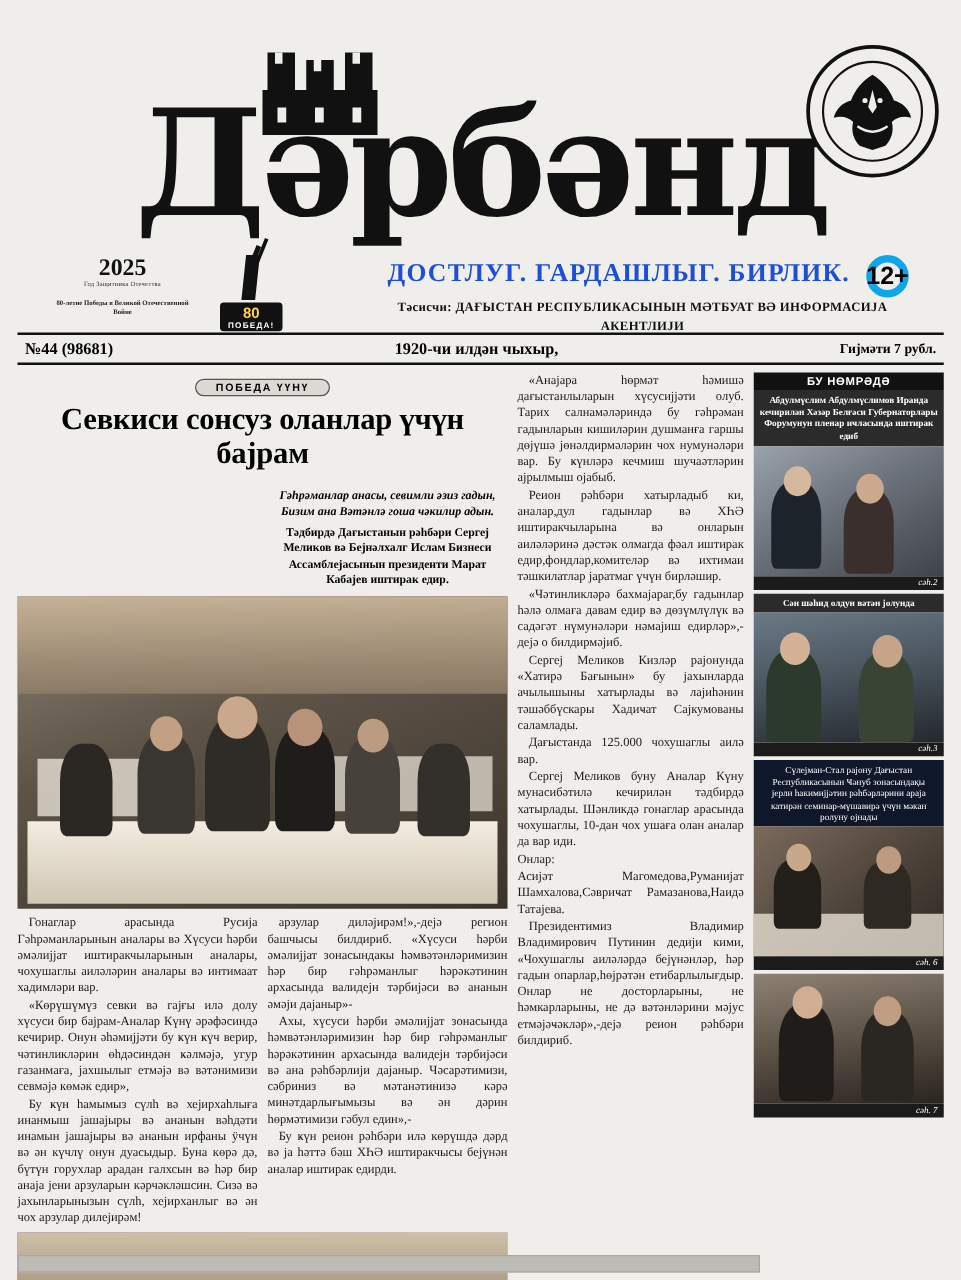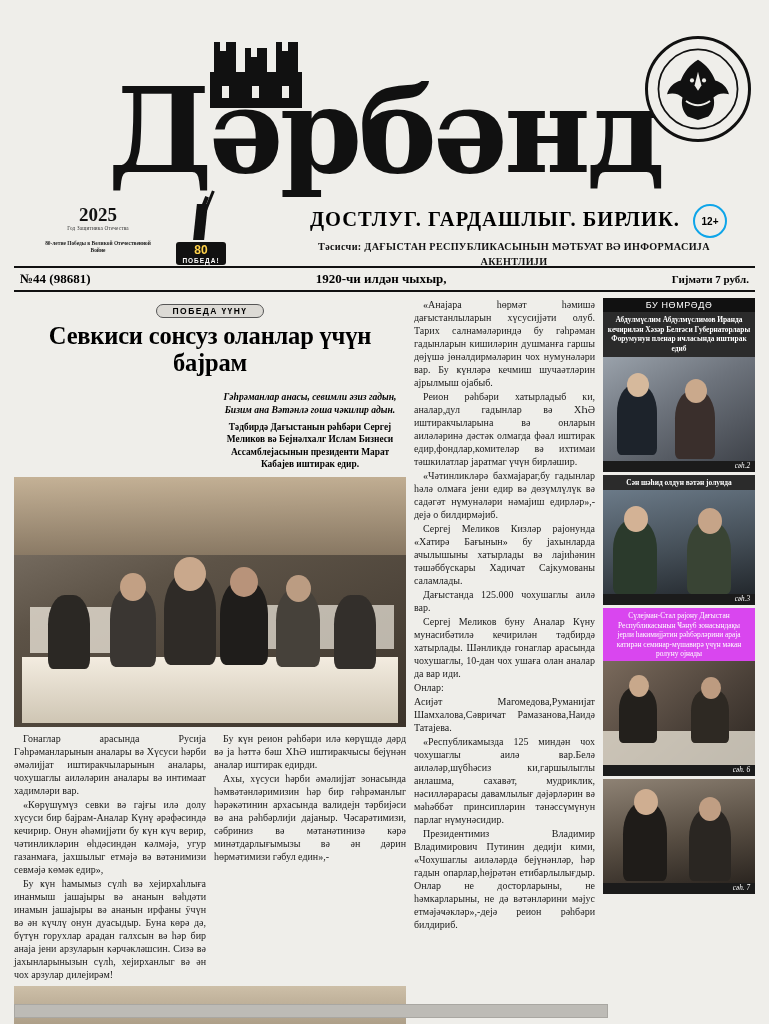--- a/index.html
+++ b/index.html
@@ -105,43 +105,43 @@
   .victory .badge small { display:block; font-size:6.5px; color:#fff; letter-spacing:1px;}
 
   .slogan {
     position: absolute;
     left: 296px;
     top: 200px;
     font-family: "Liberation Serif", serif;
     font-weight: bold;
     font-size: 20.5px;
     letter-spacing: 1px;
-    color: #000000;
+    color: #1d4ed8;
   }
   .founder {
     position: absolute;
     left: 300px;
     top: 232px;
     width: 400px;
     text-align: center;
     font-size: 10.2px;
     font-weight: bold;
     letter-spacing: .3px;
     line-height: 1.45;
     color: #111;
   }
   .age-mark {
     position: absolute;
     right: 28px;
     top: 196px;
     width: 34px; height: 34px;
-    border: 2px solid #0ea5e9;
+    border: 6px solid #0ea5e9;
     border-radius: 50%;
     display:flex; align-items:center; justify-content:center;
-    font-size: 10px; font-weight: bold;
+    font-size: 20px; font-weight: bold;
     font-family:"Liberation Sans",sans-serif;
   }
 
   
   .issue-bar {
     margin-top: 58px;
     border-top: 2px solid #111;
     border-bottom: 2px solid #111;
     padding: 3px 6px;
     display: flex;
@@ -220,36 +220,36 @@
 
   
   .photo { position: relative; overflow:hidden; background:#6b6a66; }
   .photo1 { width: 392px; height: 250px; margin-bottom: 5px; }
   .photo2 { width: 392px; height: 190px; margin-top: 4px; }
 
   
   .rb-head {
     background: #111; color:#fff;
     text-align:center;
-    font-size: 9px; font-weight:normal;
+    font-size: 9px; font-weight:bold;
     letter-spacing:.6px;
     padding: 2px 0;
     font-family:"Liberation Sans",sans-serif;
   }
   .rb-text {
     background:#2b2b2b; color:#fff;
     font-size: 7.4px;
     line-height:1.3;
     padding: 3px 4px;
     text-align:center;
     font-weight:bold;
   }
   .rb-photo { width: 152px; height: 104px; position:relative; overflow:hidden; background:#555;}
   .rb-cap {
-    background:#d946ef; color:#fff;
+    background:#0f172a; color:#fff;
     font-size: 7.4px; line-height:1.28;
     padding: 3px 12px;
     text-align:center;
   }
   .rb-page {
     background:#1b1b1b; color:#fff;
     font-size: 7.2px; text-align:right;
     padding: 1px 5px 2px;
     font-style: italic;
   }
@@ -377,49 +377,49 @@
         <div style="position:absolute;left:0;top:0;width:392px;height:78px;background:linear-gradient(180deg,#cbb79a,#8d7c66);opacity:.9;"></div>
       </div>
 
       <div class="two-col" style="margin-top:5px;">
         <div class="col">
           <p class="body">Гонаглар арасында Русија Гәһрәманларынын аналары вә Хүсуси һәрби әмәлијјат иштиракчыларынын аналары, чохушаглы аиләләрин аналары вә интимаат хадимләри вар.</p>
           <p class="body">«Көрүшүмүз севки вә гајғы илә долу хүсуси бир бајрам-Аналар Күнү әрәфәсиндә кечирир. Онун әһәмијјәти бу ҝүн ҝүч верир, чәтинликләрин өһдәсиндән ҝәлмәјә, угур газанмаға, јахшылыг етмәјә вә вәтәнимизи севмәјә көмәк едир»,</p>
           <p class="body">Бу ҝүн һамымыз сүлһ вә хејирхаһлыға инанмыш јашајыры вә ананын вәһдәти инамын јашајыры вә ананын ирфаны ӱчүн вә ән күчлү онун дуасыдыр. Буна көрә дә, бүтүн горухлар арадан галхсын вә һәр бир анаја јени арзуларын кәрчәкләшсин. Сизә вә јахынларынызын сүлһ, хејирханлыг вә ән чох арзулар дилејирәм!</p>
         </div>
         <div class="col">
+          <p class="body">арзулар дилəјирәм!»,-дејә регион башчысы билдириб. «Хүсуси һәрби әмәлијјат зонасындакы һәмвәтәнләримизин һәр бир гәһрәманлыг һәрәкәтинин архасында валидејн тәрбијәси вә ананын әмәји дајаныр»-</p>
+          <p class="body">Ахы, хүсуси һәрби әмәлијјат зонасында һәмвәтәнләримизин һәр бир гәһрәманлыг һәрәкәтинин архасында валидејн тәрбијәси вә ана рәһбәрлији дајаныр. Чәсарәтимизи, сәбриниз вә мәтанәтинизә кәрә минәтдарлығымызы вә ән дәрин һөрмәтимизи гәбул един»,-</p>
           <p class="body">Бу ҝүн реион рәһбәри илә көрүшдә дәрд вә ја һәттә бәш ХҺӘ иштиракчысы бејүнән аналар иштирак едирди.</p>
-          <p class="body">Ахы, хүсуси һәрби әмәлијјат зонасында һәмвәтәнләримизин һәр бир гәһрәманлыг һәрәкәтинин архасында валидејн тәрбијәси вә ана рәһбәрлији дајаныр. Чәсарәтимизи, сәбриниз вә мәтанәтинизә кәрә минәтдарлығымызы вә ән дәрин һөрмәтимизи гәбул един»,-</p>
         </div>
       </div>
 
       <div class="photo photo2 ph-d">
         <div style="position:absolute;left:0;top:0;width:392px;height:62px;background:linear-gradient(180deg,#cdbfa8,#9a8b74);"></div>
 
         <div class="fig" style="left:40px;top:58px;width:54px;height:86px;background:#20262e;border-radius:42% 42% 12% 12%;"></div>
         <div class="fig" style="left:52px;top:44px;width:30px;height:32px;background:#c8a98e;border-radius:50%;"></div>
         <div class="fig" style="left:120px;top:54px;width:56px;height:90px;background:#7d8a97;border-radius:42% 42% 12% 12%;"></div>
         <div class="fig" style="left:132px;top:40px;width:30px;height:32px;background:#d2b294;border-radius:50%;"></div>
         <div class="fig" style="left:200px;top:56px;width:56px;height:88px;background:#e9e6df;border-radius:42% 42% 12% 12%;"></div>
         <div class="fig" style="left:212px;top:42px;width:30px;height:32px;background:#d6b698;border-radius:50%;"></div>
         <div class="fig" style="left:282px;top:56px;width:56px;height:88px;background:#2a2520;border-radius:42% 42% 12% 12%;"></div>
         <div class="fig" style="left:294px;top:42px;width:30px;height:32px;background:#c9a98c;border-radius:50%;"></div>
       </div>
     </div>
 
     <div class="mid-col">
       <p class="body">«Анаjaрa һөрмәт һәмишә дағыстанлыларын хүсусијјәти олуб. Тарих салнамәләриндә бу гәһрәман гадынларын кишиләрин душманға гаршы дөјүшә јөнәлдирмәләрин чох нумунәләри вар. Бу ҝүнләрә кечмиш шучаәтләрин ајрылмыш ојабыб.</p>
       <p class="body">Реион рәһбәри хатырладыб ки, аналар,дул гадынлар вә ХҺӘ иштиракчыларына вә онларын аиләләринә дәстәк олмагда фәал иштирак едир,фондлар,комителәр вә ихтимаи тәшкилатлар јаратмаг үчүн бирләшир.</p>
-      <p class="body">«Чәтинликләрә бахмајараг,бу гадынлар һәлә олмаға јени едир вә дөзүмлүлүк вә садәгәт нүмунәләри нәмајиш едирләр»,-дејә о билдирмәјиб.</p>
+      <p class="body">«Чәтинликләрә бахмајараг,бу гадынлар һәлә олмаға давам едир вә дөзүмлүлүк вә садәгәт нүмунәләри нәмајиш едирләр»,-дејә о билдирмәјиб.</p>
       <p class="body">Сергеј Меликов Кизләр рајонунда «Хатирә Бағынын» бу јахынларда ачылышыны хатырлады вә лајиһәнин тәшәббүскары Хадиҹат Сајкумованы саламлады.</p>
       <p class="body">Дағыстанда 125.000 чохушаглы аилә вар.</p>
       <p class="body">Сергеј Меликов буну Аналар Күну мунасибәтилә кечирилән тәдбирдә хатырлады. Шәнликдә гонаглар арасында чохушаглы, 10-дан чох ушаға олан аналар да вар иди.</p>
       <p class="body noind">Онлар:</p>
       <p class="body noind">Асијәт Магомедова,Руманијат Шамхалова,Сәвриҹат Рамазанова,Наидә Татајева.</p>
-      <p class="body">«Республикамызда 125 миндән чох чохушаглы аилә вар.Белә аиләләр,шүбһәсиз ки,гаршылыглы анлашма, сахавәт, мудриклик, нәсилләрарасы давамлылығ дәјәрләрин вә мәһәббәт принсипләрин тәнәссүмүнун парлаг нүмунәсидир.</p>
       <p class="body">Президентимиз Владимир Владимирович Путинин дедији кими, «Чохушаглы аиләләрдә бејүнәнләр, һәр гадын опарлар,һөјрәтән етибарлылығдыр. Онлар не досторларыны, не һәмкарларыны, не дә вәтәнләрини мәјус етмәјәҹәкләр»,-дејә реион рәһбәри билдириб.</p>
     </div>
 
     <div class="right-col">
       <div class="rb-head">БУ НӨМРӘДӘ</div>
 
       <div class="rb-block">
         <div class="rb-text">Абдулмүслим Абдулмүслимов Иранда кечирилән Хәзәр Белғәси Губернаторлары Форумунун пленар иҹласында иштирак едиб</div>
         <div class="rb-photo ph-b">
           <div class="fig" style="left:14px;top:28px;width:40px;height:70px;background:#1d232b;border-radius:40% 40% 10% 10%;"></div>

